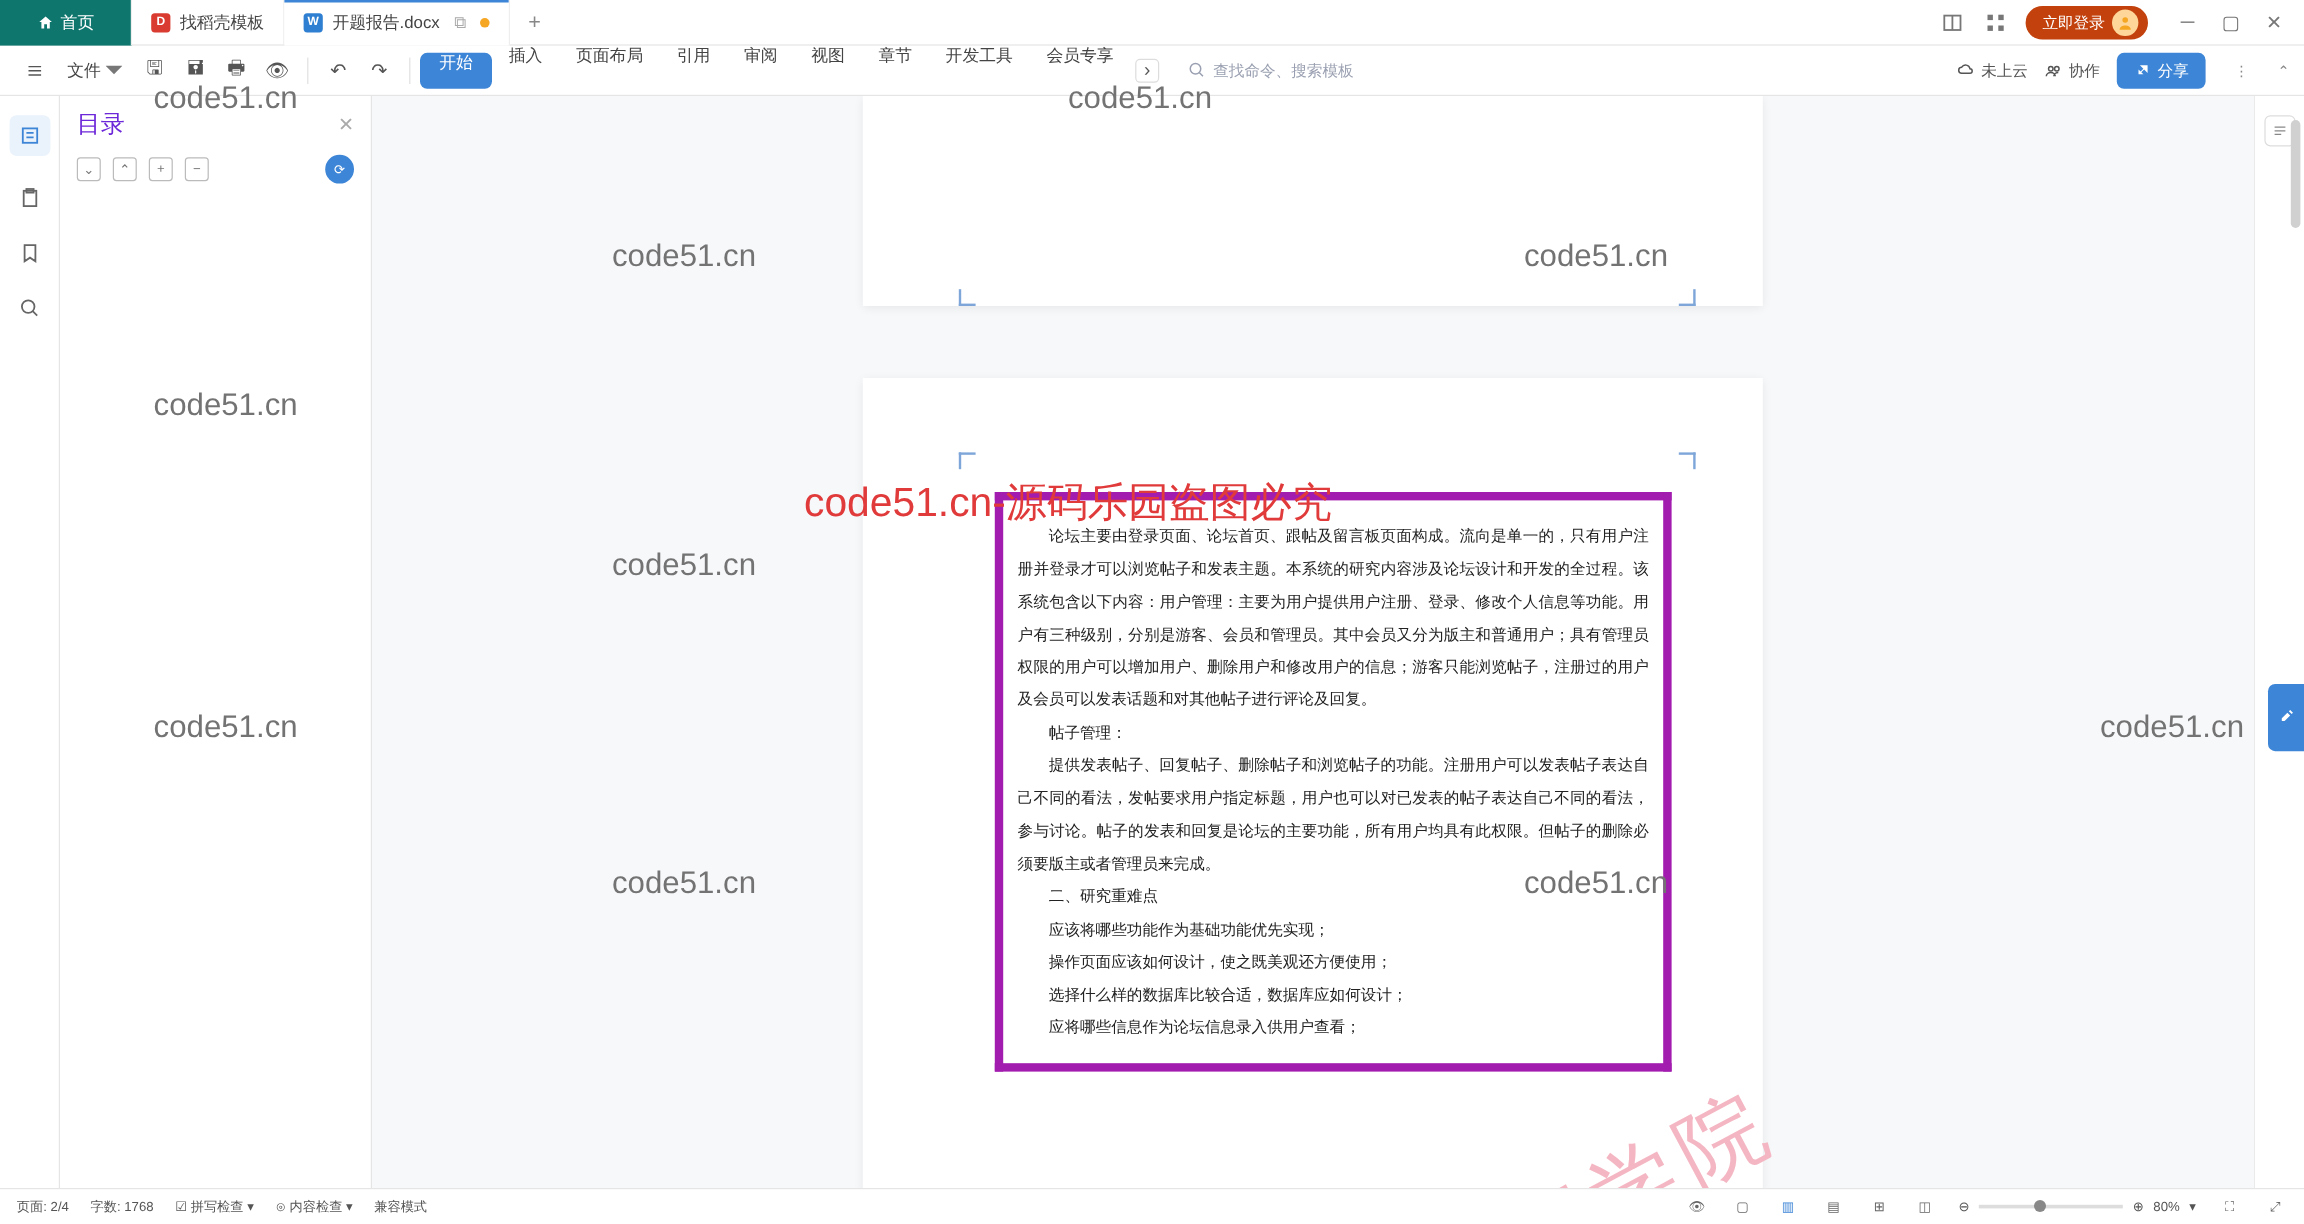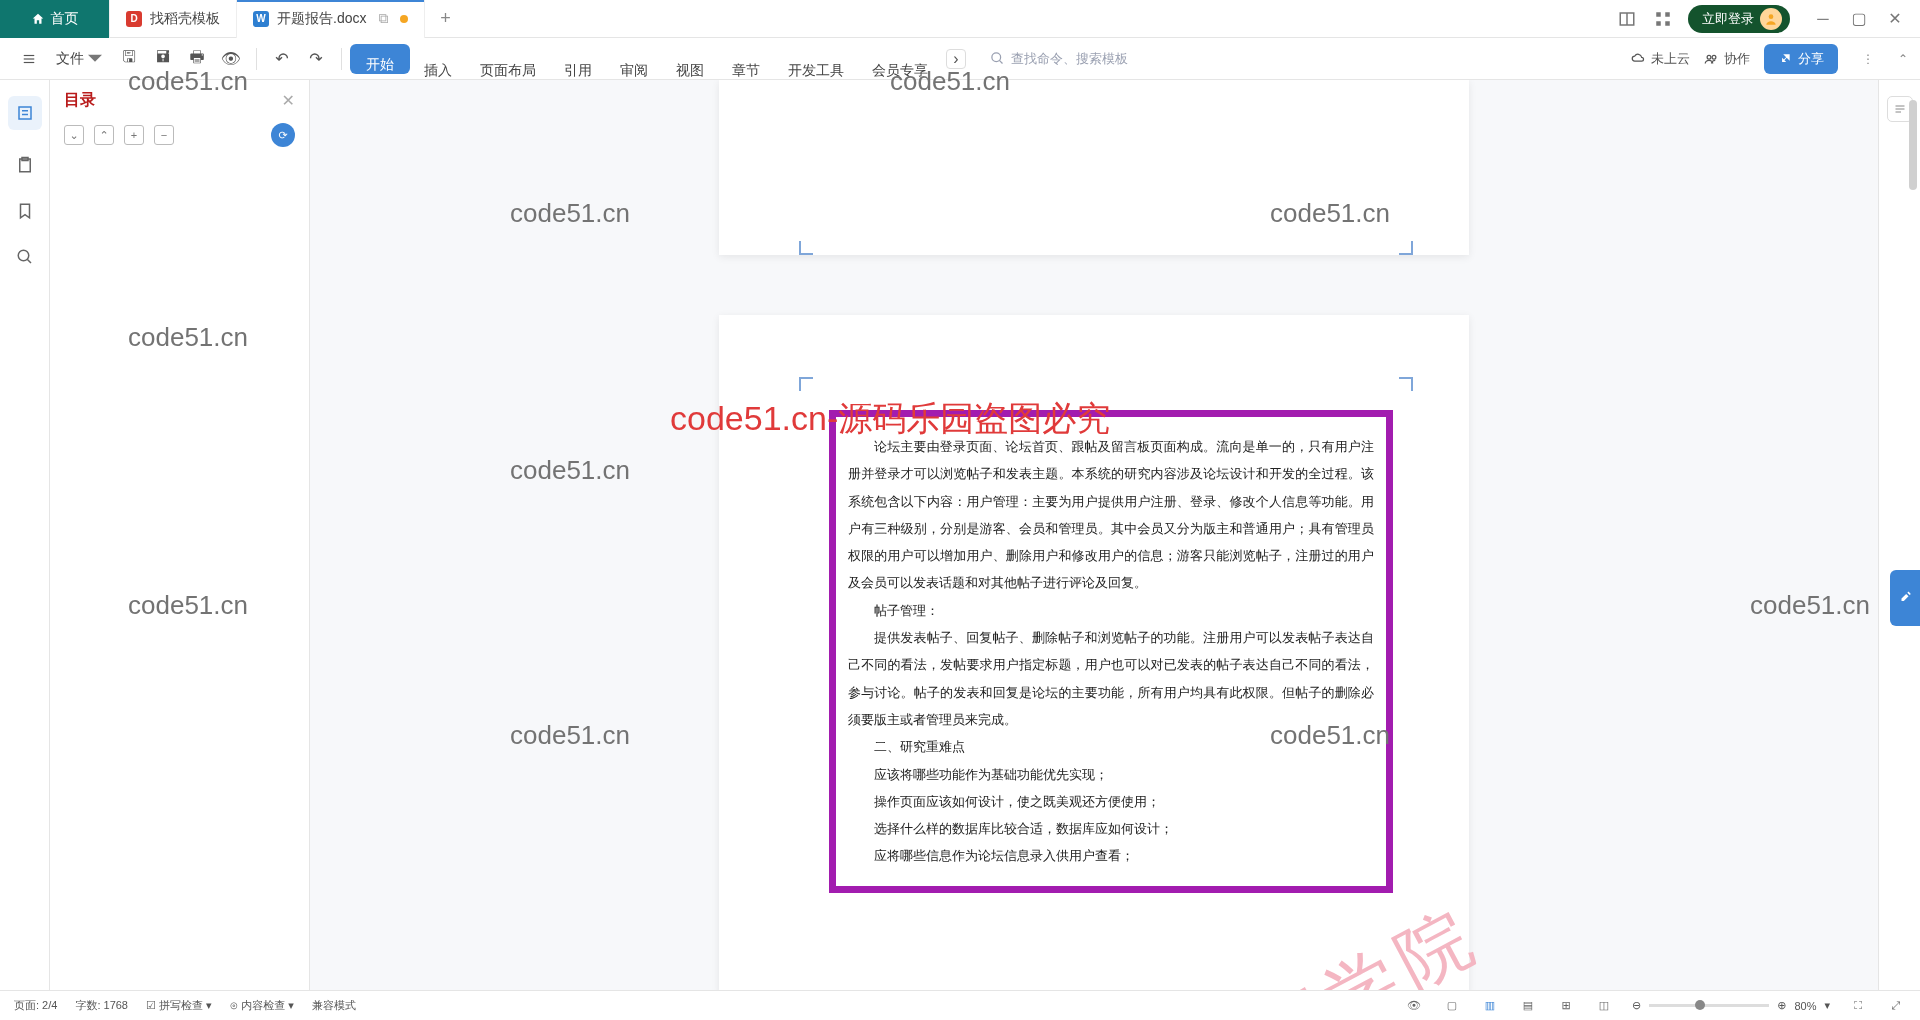--- a/index.html
+++ b/index.html
@@ -13,49 +13,49 @@
 .tab-2 { color: #444; }
 .tab-2 .ticon { width: 16px; height: 16px; background: #d93b30; border-radius: 3px; margin-right: 8px; display: flex; align-items: center; justify-content: center; color: #fff; font-size: 10px; font-weight: bold; }
 .tab-3 { color: #444; background: #fff; box-shadow: inset 0 2px 0 #3d85d6; }
 .tab-3 .ticon { width: 16px; height: 16px; background: #2e7fd1; border-radius: 3px; margin-right: 8px; display: flex; align-items: center; justify-content: center; color: #fff; font-size: 10px; font-weight: bold; }
 .tab-add { width: 40px; justify-content: center; font-size: 18px; color: #888; border-right: none; }
 .ext-icon { margin-left: 12px; color: #aaa; font-size: 14px; }
 .dot { width: 8px; height: 8px; border-radius: 50%; background: #f5a623; margin-left: 12px; }
 .spacer { flex: 1; }
 .win-controls { display: flex; align-items: center; gap: 14px; padding: 0 14px; }
 .win-btn { width: 22px; height: 22px; display: flex; align-items: center; justify-content: center; color: #777; cursor: pointer; }
-.login-pill { background: #14532d; color: #fff; height: 28px; border-radius: 14px; display: flex; align-items: center; padding: 0 8px 0 14px; font-size: 13px; margin-right: 8px; }
+.login-pill { background: #c2410c; color: #fff; height: 28px; border-radius: 14px; display: flex; align-items: center; padding: 0 8px 0 14px; font-size: 13px; margin-right: 8px; }
 .login-pill .avatar { width: 22px; height: 22px; border-radius: 50%; background: #ffd699; margin-left: 6px; display: flex; align-items: center; justify-content: center; }
 
 
 .ribbon { height: 42px; display: flex; align-items: center; border-bottom: 1px solid #e5e5e5; padding: 0 12px; }
 .rib-ico { width: 26px; height: 26px; display: flex; align-items: center; justify-content: center; color: #555; margin: 0 4px; cursor: pointer; }
 .rib-btn { display: flex; align-items: center; padding: 0 10px; font-size: 14px; color: #444; }
 .rib-btn svg { width: 14px; height: 14px; margin-left: 4px; fill: #777; }
 .rib-divider { width: 1px; height: 22px; background: #e0e0e0; margin: 0 8px; }
-.menu-item { padding: 0 14px; font-size: 14px; color: #444; cursor: pointer; height: 42px; display: flex; align-items: flex-end; }
+.menu-item { padding: 0 14px; font-size: 14px; color: #444; cursor: pointer; height: 42px; display: flex; align-items: flex-start; }
 .menu-item.active { background: #3d85d6; color: #fff; border-radius: 6px; height: 30px; padding: 0 16px; }
 .ribbon-search { display: flex; align-items: center; margin-left: 20px; color: #9aa0b1; font-size: 13px; }
 .ribbon-search svg { width: 15px; height: 15px; margin-right: 6px; }
 .ribbon-right { margin-left: auto; display: flex; align-items: center; gap: 14px; }
 .rr-item { display: flex; align-items: center; font-size: 13px; color: #555; cursor: pointer; }
 .rr-item svg { width: 15px; height: 15px; margin-right: 5px; }
 .share-btn { background: #3d85d6; color: #fff; height: 30px; border-radius: 6px; padding: 0 14px; display: flex; align-items: center; font-size: 13px; }
 .share-btn svg { fill: #fff; margin-right: 6px; width: 14px; height: 14px; }
 .drop-ico { color: #888; font-size: 12px; margin-left: 10px; }
 
 
 .main { display: flex; height: calc(1020px - 38px - 42px - 30px); }
 .left-bar { width: 50px; border-right: 1px solid #e5e5e5; display: flex; flex-direction: column; align-items: center; padding-top: 16px; gap: 24px; }
 .lb-ico { width: 22px; height: 22px; color: #666; cursor: pointer; display: flex; align-items: center; justify-content: center; }
 .lb-ico.active { color: #3d85d6; background: #eaf2fb; width: 34px; height: 34px; border-radius: 6px; }
 
 .outline-panel { width: 260px; border-right: 1px solid #e5e5e5; padding: 10px 14px; position: relative; }
 .outline-head { display: flex; align-items: center; justify-content: space-between; }
-.outline-title { font-size: 16px; font-weight: 700; color: #b91c1c; }
+.outline-title { font-size: 20px; font-weight: 400; color: #6d28d9; }
 .outline-close { color: #aaa; font-size: 16px; cursor: pointer; }
 .outline-tools { display: flex; align-items: center; gap: 10px; margin-top: 12px; }
 .ot { width: 20px; height: 20px; border: 1px solid #bbb; border-radius: 3px; display: flex; align-items: center; justify-content: center; font-size: 11px; color: #777; cursor: pointer; }
 .ot.sync { border: none; width: 24px; height: 24px; background: #3d85d6; border-radius: 50%; color: #fff; margin-left: auto; }
 
 .doc-area { flex: 1; background: #f7f8fa; overflow: auto; position: relative; }
 .page { width: 750px; margin: 0 auto; background: #fff; box-shadow: 0 2px 8px rgba(0,0,0,0.08); position: relative; }
 .page1 { height: 175px; margin-bottom: 60px; }
 .page2 { height: 680px; margin-top: 0; }
 .page1 .tbl { position: absolute; top: 0; left: 110px; width: 564px; border: 1px solid #333; border-collapse: collapse; }

